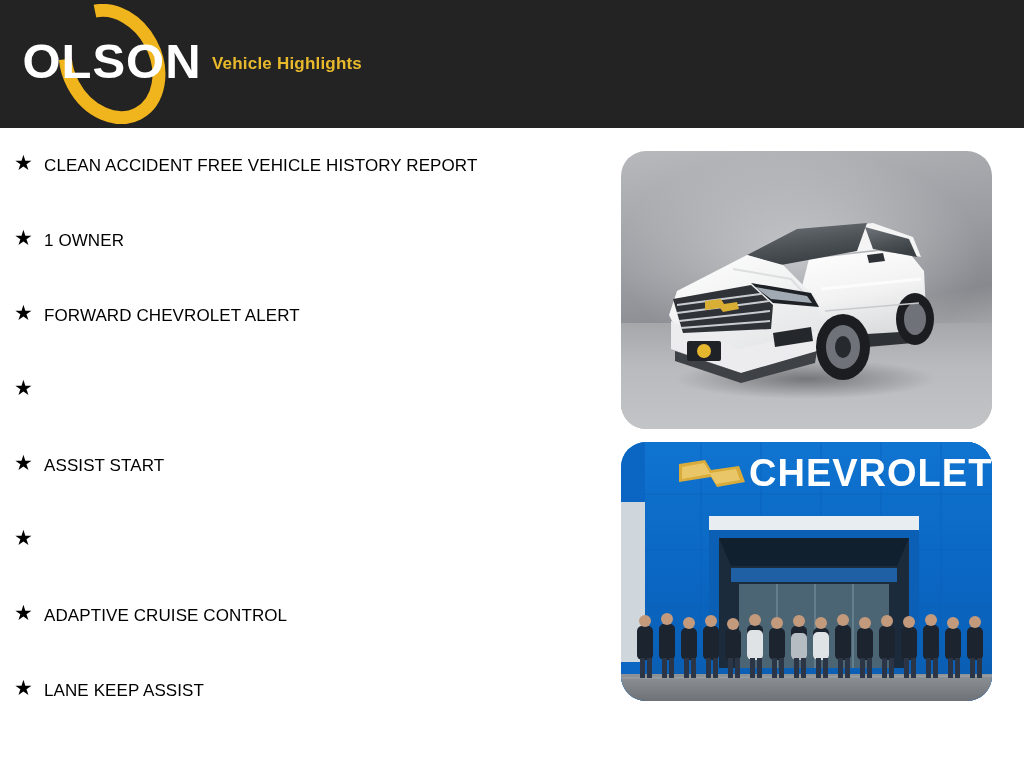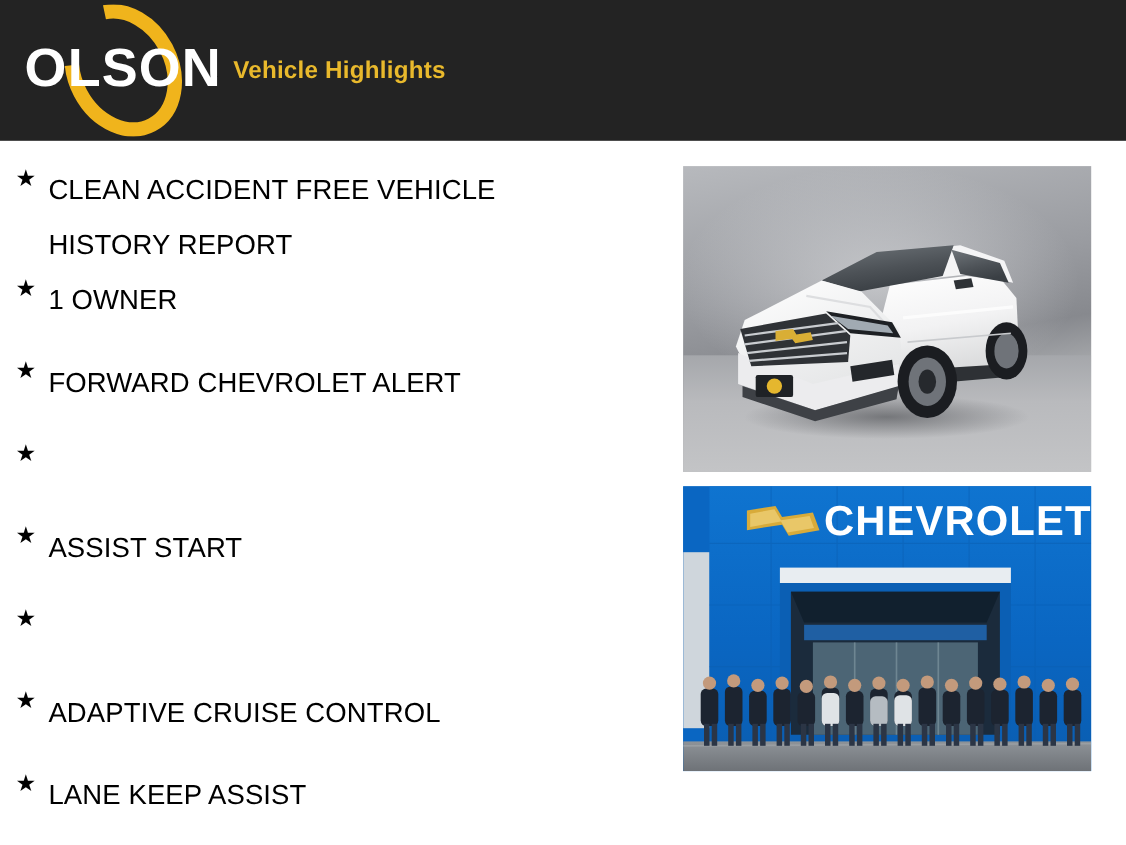--- a/index.html
+++ b/index.html
@@ -38,21 +38,21 @@
     width: 200px;
     height: 120px;
     margin-left: 12px;
     flex: 0 0 auto;
   }
 
   .brand-logo svg { display: block; }
 
   .header-title {
     color: #e9b92c;
-    font-size: 22px;
+    font-size: 17px;
     font-weight: bold;
     letter-spacing: 0.2px;
     margin-right: 40px;
     white-space: nowrap;
     flex: 0 0 auto;
   }
 
   
   .content {
     position: absolute;
@@ -83,38 +83,39 @@
     color: #000000;
     font-size: 21px;
     line-height: 30px;
     width: 30px;
     flex: 0 0 30px;
     text-align: left;
   }
 
   .highlight-text {
     color: #000000;
-    font-size: 25px;
-    line-height: 50px;
+    font-size: 17px;
+    line-height: 35px;
     letter-spacing: 0.1px;
     max-width: 520px;
   }
 
   
   .media-column {
     position: absolute;
     left: 621px;
     top: 0;
     width: 371px;
   }
 
   .photo {
     position: relative;
     overflow: hidden;
     background: #9ea0a4;
+    border-radius: 25px;
   }
 
   .photo-vehicle {
     width: 371px;
     height: 278px;
     margin-top: 23px;
     background: linear-gradient(170deg, #b7b9bd 0%, #9a9ca1 38%, #87898e 58%, #a8aaad 72%, #bcbdbf 100%);
   }
 
   

